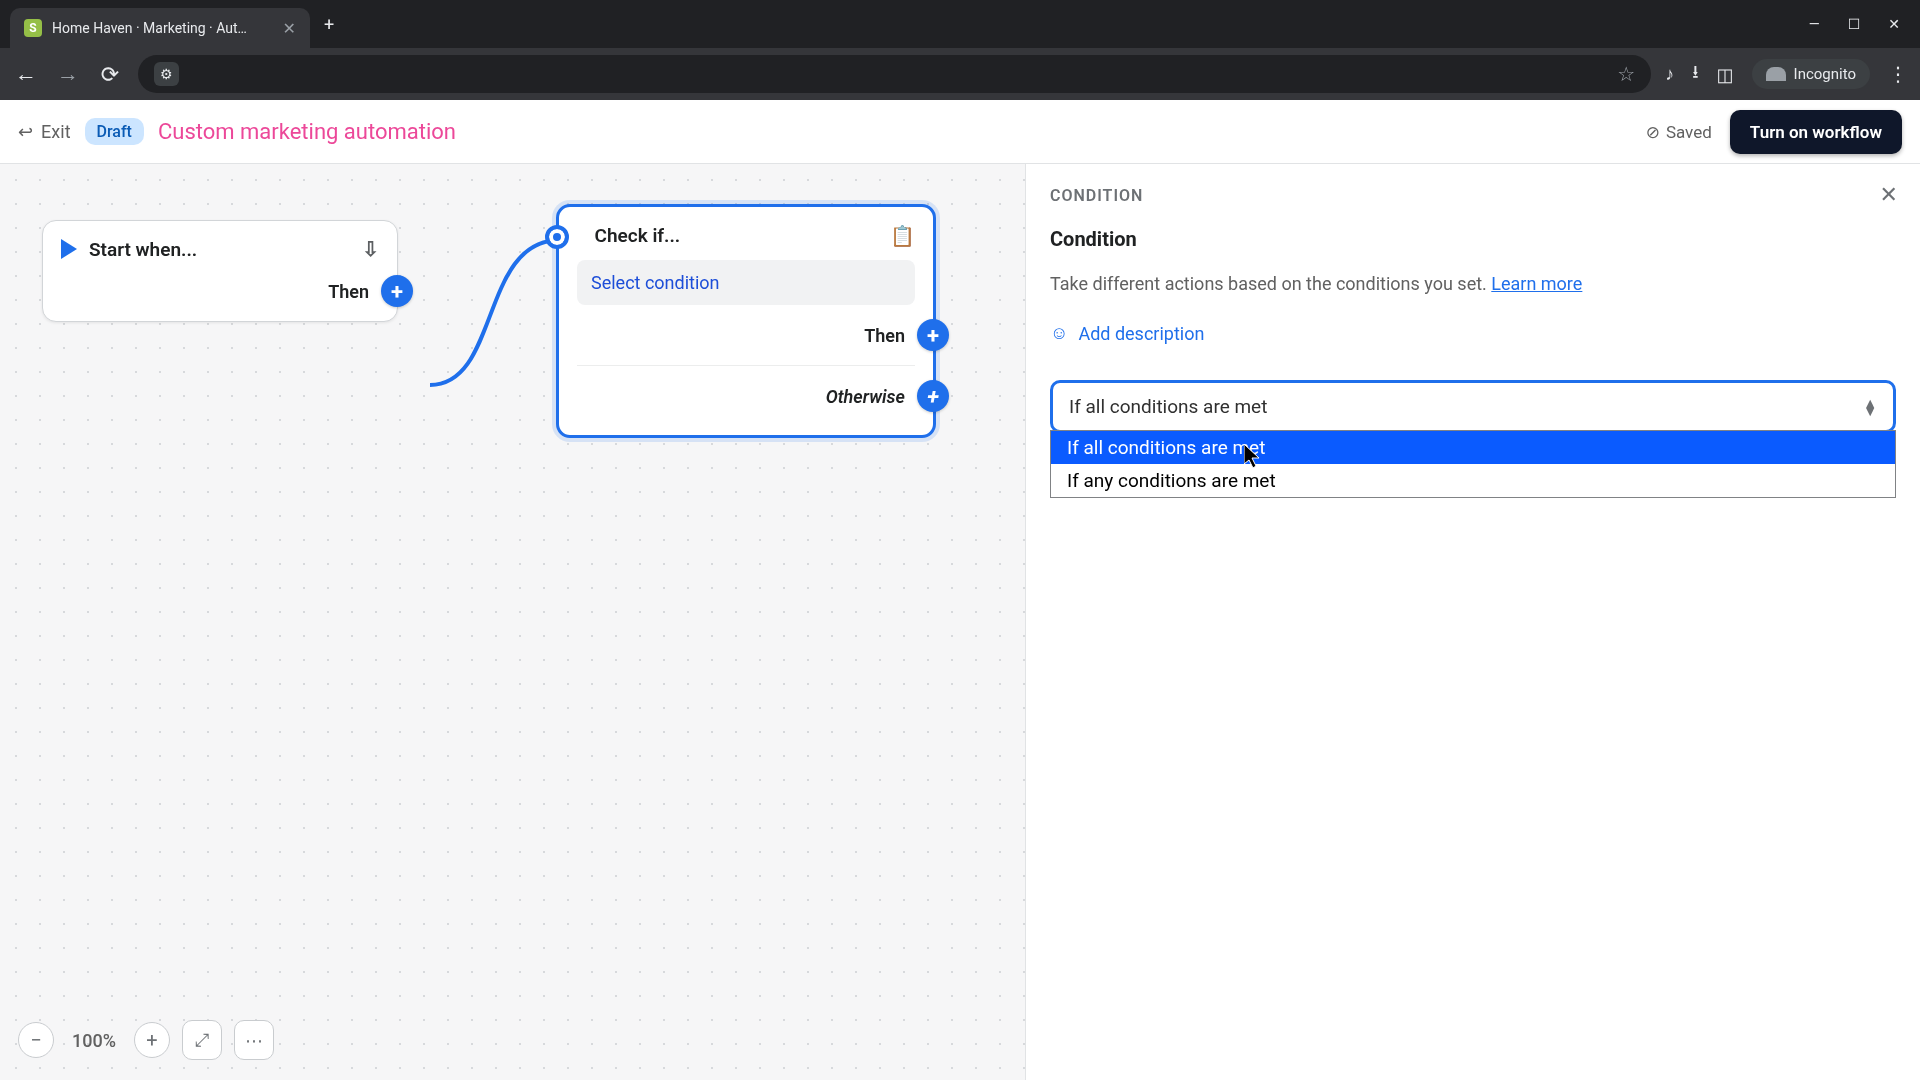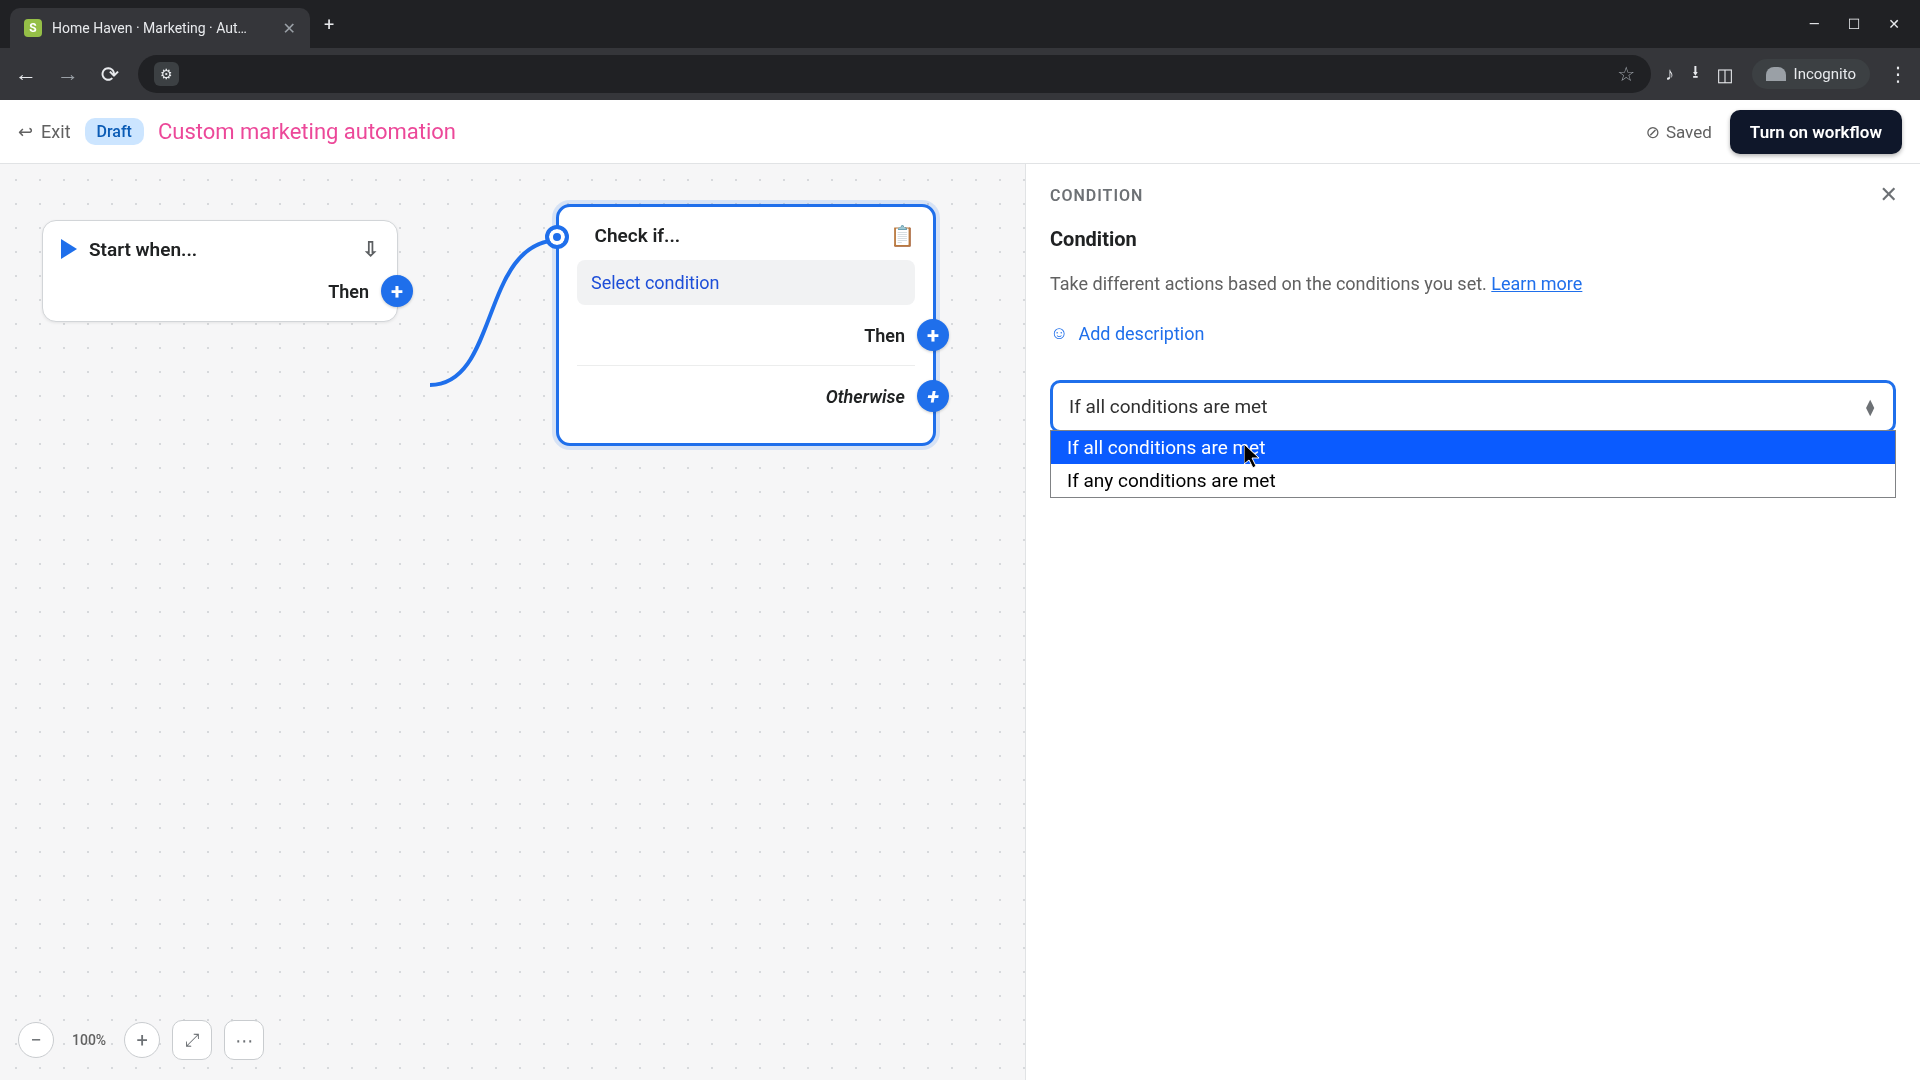--- a/index.html
+++ b/index.html
@@ -53,21 +53,21 @@
   .node-port { display:flex;align-items:center;justify-content:flex-end;gap:12px;font-size:18px;color:#202223;font-weight:600;padding:14px 0;}
   .port-plus { width:32px;height:32px;border-radius:50%;background:#1f6feb;color:#fff;display:flex;align-items:center;justify-content:center;font-size:22px;font-weight:700;margin-right:-34px;box-shadow:0 1px 3px rgba(0,0,0,.2);}
   .node-left-dot{position:absolute;left:-14px;top:18px;width:24px;height:24px;border-radius:50%;background:#1f6feb;border:4px solid #1f6feb;box-shadow:0 0 0 4px #fff inset;}
   
   
   .edge { position:absolute; pointer-events:none; }
 
   
   .zoom-controls { position:absolute;left:18px;bottom:20px;display:flex;align-items:center;gap:12px;}
   .zoom-btn { width:36px;height:36px;border-radius:50%;border:1px solid #c9cccf;background:#fff;display:flex;align-items:center;justify-content:center;color:#6d7175;font-size:20px;cursor:pointer;}
-  .zoom-val { font-size:14px;color:#616161;font-weight:500;padding:0 6px;text-align:right;}
+  .zoom-val { font-size:18px;color:#616161;font-weight:500;padding:0 6px;text-align:right;}
   .square-btn { width:40px;height:40px;border-radius:10px;border:1px solid #c9cccf;background:#fff;display:flex;align-items:center;justify-content:center;color:#6d7175;font-size:18px;cursor:pointer;}
 
   
   .panel { width: 895px; border-left:1px solid #e1e3e5; background:#fff; padding: 22px 24px; position:relative;}
   .panel-eyebrow { color:#6d7175;font-size:16px;letter-spacing:1px;font-weight:600;}
   .panel-close { position:absolute;top:18px;right:22px;color:#6d7175;font-size:22px;cursor:pointer;}
   .panel-title { font-size:20px;font-weight:700;color:#202223;margin-top:22px;}
   .panel-desc { font-size:18px;color:#616161;margin-top:22px;}
   .panel-desc a { color:#1f6feb;text-decoration:underline;}
   .add-desc { display:flex;align-items:center;gap:10px;color:#1f6feb;font-size:18px;margin-top:28px;cursor:pointer;}
@@ -150,21 +150,21 @@
           <span>Then</span>
           <div class="port-plus">+</div>
         </div>
       </div>
 
       <svg class="edge" style="left:420px;top:56px;" width="160" height="180">
         <path d="M 10 165 C 80 165, 60 20, 140 20" stroke="#1f6feb" stroke-width="4" fill="none"></path>
         <polygon points="136,14 148,20 136,26" fill="#1f6feb"></polygon>
       </svg>
 
-      <div class="node selected" style="left:556px;top:40px;width:380px;padding-bottom:17px;">
+      <div class="node selected" style="left:556px;top:40px;width:380px;padding-bottom:9px;">
         <div class="node-left-dot"></div>
         <div class="node-header">
           <span style="font-size:22px;color:#1f6feb;">&nbsp;</span>
           <span>Check if...</span>
           <span class="import-icon">📋</span>
         </div>
         <div class="condition-box">Select condition</div>
         <div class="node-port">
           <span>Then</span>
           <div class="port-plus">+</div>

